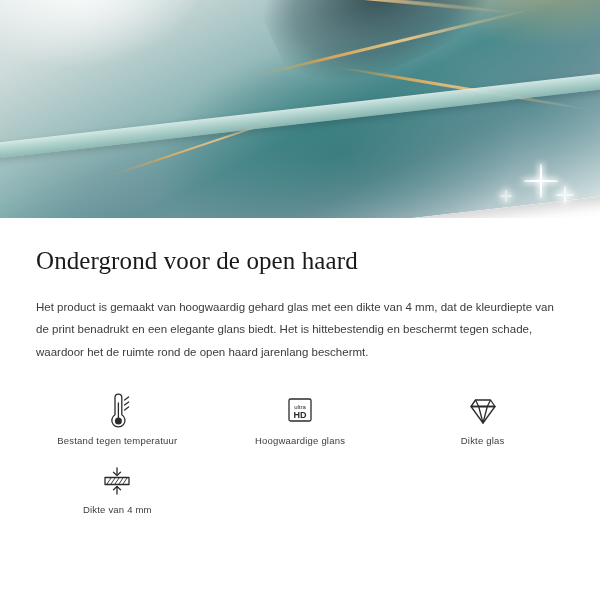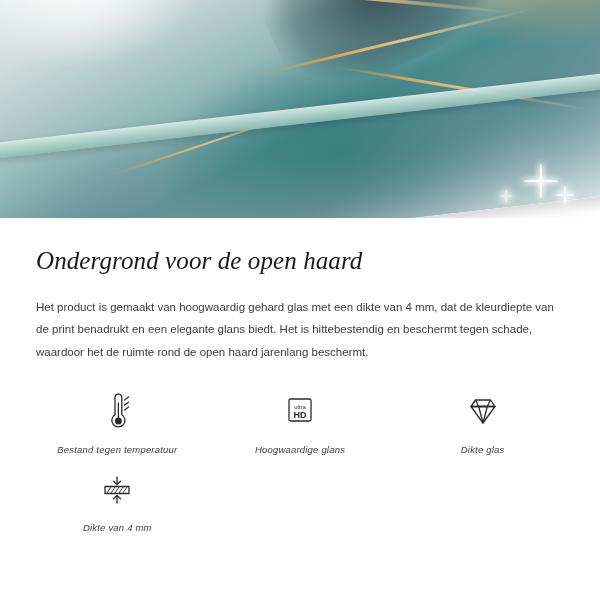--- a/index.html
+++ b/index.html
@@ -109,21 +109,21 @@
   }
   h1 {
     margin: 0;
     font-family: "Liberation Serif", serif;
     font-weight: 400;
     font-size: 25px;
     line-height: 1.35;
     color: #1a1a1a;
     letter-spacing: 0.1px;
   }
-  h1 .line { display: block; font-style: italic; }
+  h1 .line { display: block; }
   .body-copy {
     margin: 18px 0 16px 0;
     font-size: 11.5px;
     line-height: 1.95;
     color: #3b3b3b;
     max-width: 530px;
   }
 
   
   .features {
@@ -140,25 +140,23 @@
     justify-content: flex-start;
     text-align: center;
   }
   .feature .glyph {
     height: 46px;
     display: flex;
     align-items: center;
     justify-content: center;
   }
   .feature .caption {
-    margin-top: 9px;
     font-size: 9.5px;
     color: #3c3c3c;
     letter-spacing: .2px;
-    font-style: italic;
   }
   svg { display: block; }
 </style>
 </head>
 <body>
 
 <div class="page">
 
   <div class="hero">
     <div class="hero-inner">

